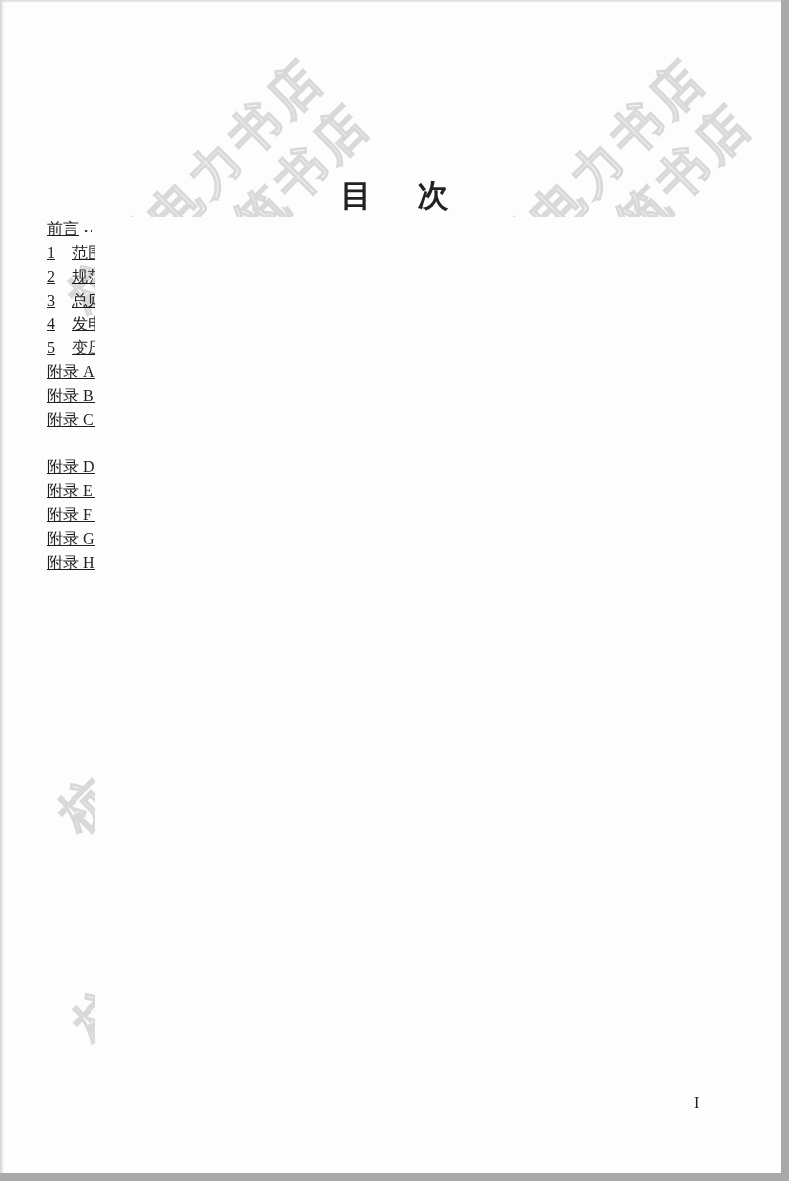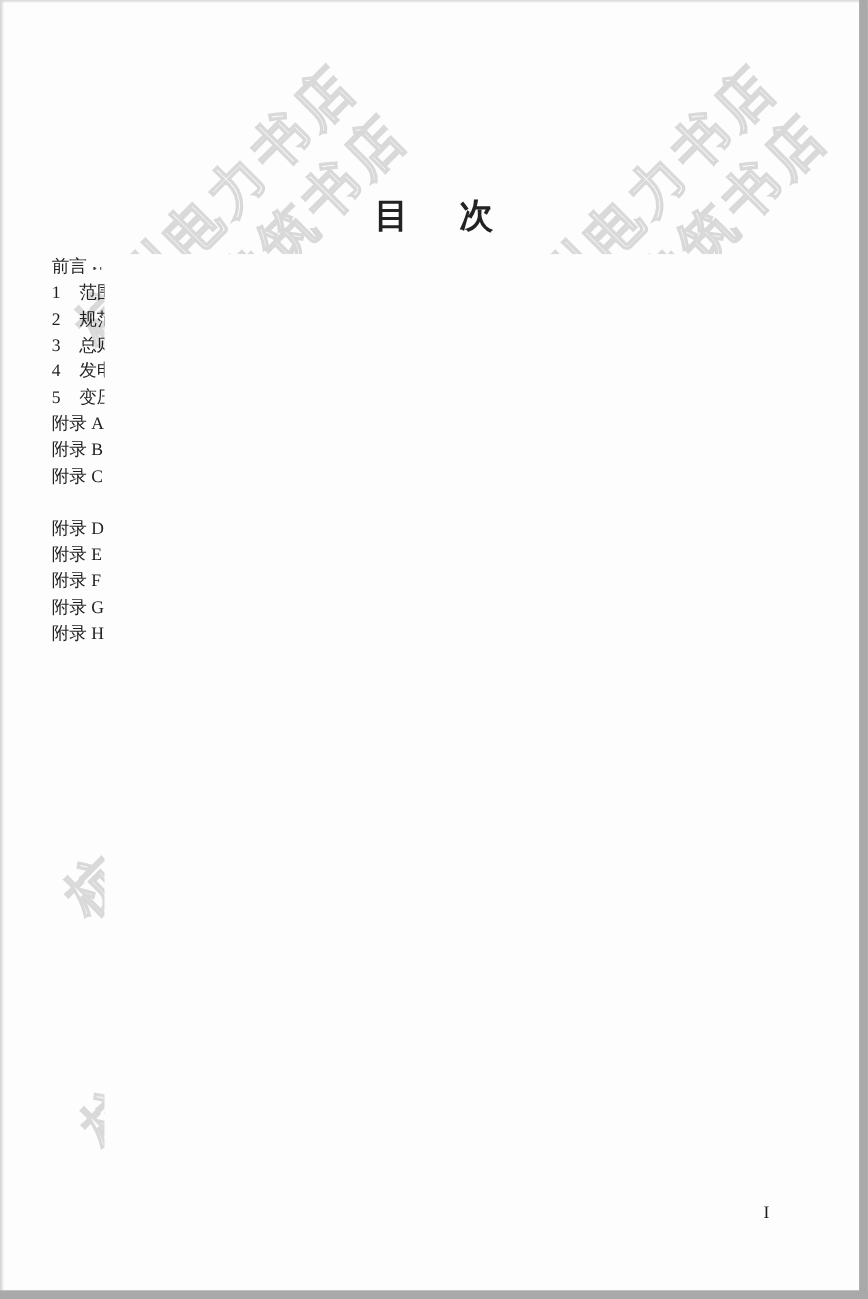--- a/index.html
+++ b/index.html
@@ -43,22 +43,23 @@
   }
   .doc-title{
     position:absolute;top:155px;left:0;width:100%;
     text-align:center;
     font-family:"Liberation Sans","DejaVu Sans",sans-serif;
     font-size:31px;font-weight:700;color:#222;margin-top:20px;
   }
   .doc-title .t2{margin-left:46px;}
 
   .toc{
-    position:absolute;left:47px;top:231px;width:677px;
+    position:absolute;left:47px;top:217px;width:677px;
     font-size:16px;
+    text-decoration:underline;
   }
   .toc-row{
     display:flex;align-items:baseline;
     height:23.85px;line-height:23.85px;
     white-space:nowrap;
   }
   .toc-row .num{flex:none;width:25px;}
   .toc-row .prefix{flex:none;width:163px;}
   .toc-row .indent{flex:none;width:163px;}
   .toc-row .lab{flex:none;}

